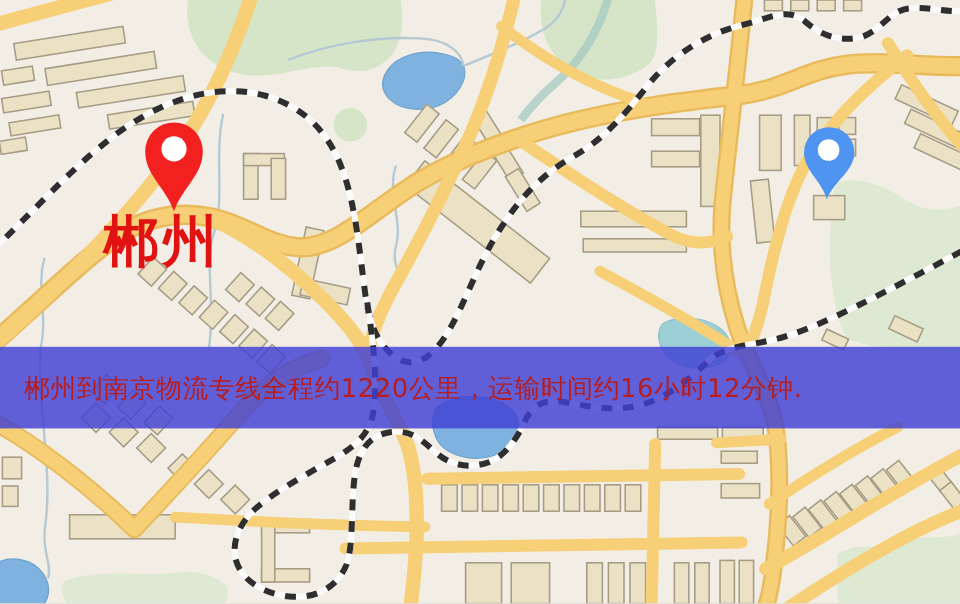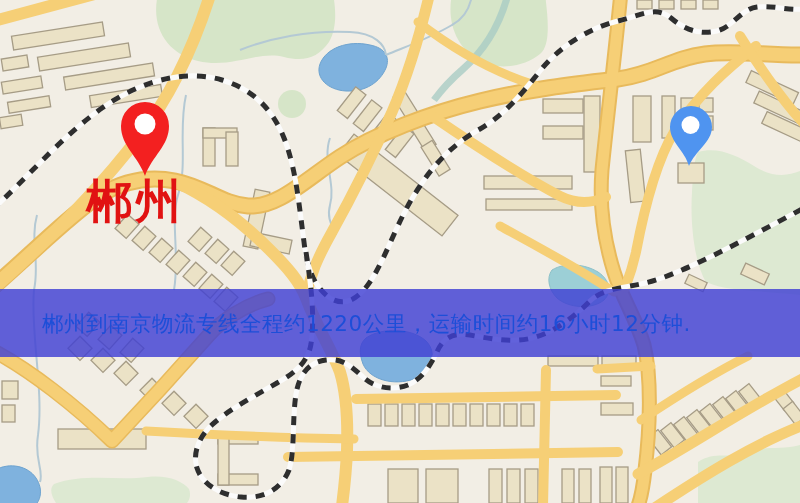--- a/index.html
+++ b/index.html
@@ -19,21 +19,21 @@
   .water{fill:#7fb2de;stroke:#6ea3cf;stroke-width:1;}
   .stream{fill:none;stroke:#b4c9d4;stroke-width:2;}
   .river{fill:none;stroke:#a9ccc4;stroke-width:7;opacity:.8;}
 
   .banner{
     position:absolute;left:0;top:289px;width:800px;height:68px;
     background:rgba(63,63,211,0.82);
     display:flex;align-items:center;box-sizing:border-box;padding-left:20px;
     z-index:3;
   }
-  .banner span{color:#1d4ed8;font-size:21.5px;letter-spacing:.5px;white-space:nowrap;margin-left:22px;}
+  .banner span{color:#b91c1c;font-size:21.5px;letter-spacing:.5px;white-space:nowrap;}
 
   .pin{position:absolute;z-index:2;}
   .pin-origin{left:118px;top:100px;width:54px;height:78px;}
   .pin-destination{left:668px;top:104px;width:46px;height:64px;}
 
   .place-label{position:absolute;z-index:2;font-weight:bold;font-size:46px;line-height:1;letter-spacing:3px;}
   .label-origin{left:86px;top:178px;color:#e11212;}
   .label-destination{left:642px;top:178px;color:#2327de;}
 </style>
 </head>

